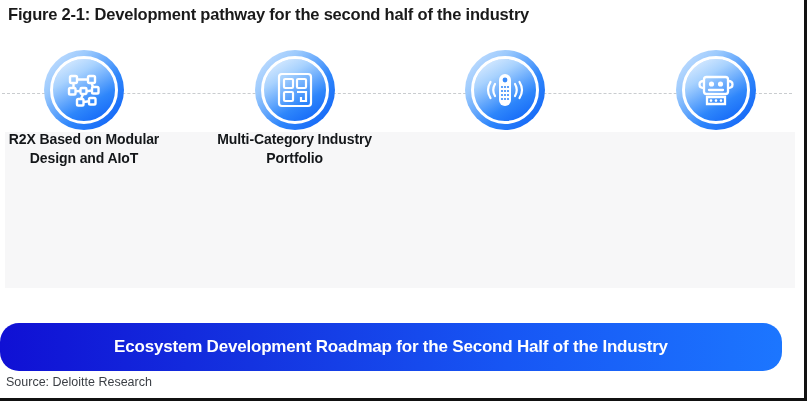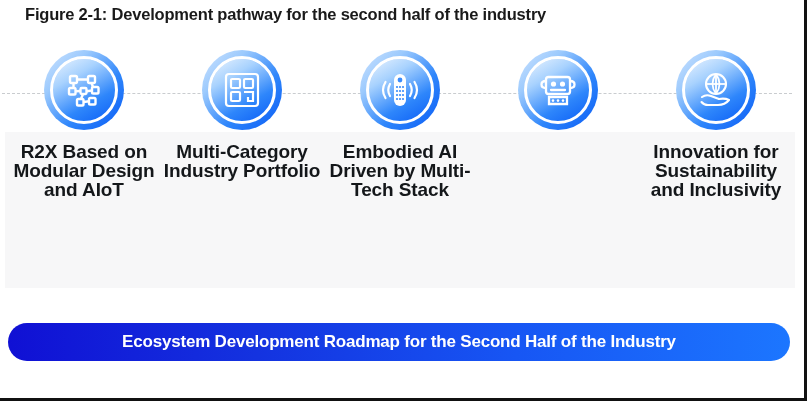--- a/index.html
+++ b/index.html
@@ -25,21 +25,20 @@
   .figure-title {
     position: absolute;
     left: 8px;
     top: 5px;
     width: 780px;
     font-size: 16.5px;
     font-weight: bold;
     color: #1a1a1a;
     letter-spacing: -0.2px;
     white-space: nowrap;
-    margin-left: 17px;
   }
 
   
   .content-panel {
     position: absolute;
     left: 5px;
     top: 46px;
     width: 790px;
     height: 242px;
     background: #f7f7f8;
@@ -117,37 +116,37 @@
     display: flex;
     align-items: center;
     justify-content: center;
   }
   .icon-inner svg {
     display: block;
   }
 
   
   .step-label {
-    margin-top: 12px;
+    margin-top: 0;
     width: 158px;
     text-align: center;
-    font-size: 19px;
+    font-size: 14px;
     line-height: 19px;
     font-weight: bold;
     color: #14171a;
     letter-spacing: -0.1px;
   }
 
   
   .roadmap-banner {
     position: absolute;
-    left: 8px;
+    left: 0;
     top: 323px;
     width: 782px;
-    height: 38px;
+    height: 48px;
     border-radius: 19px;
     background: linear-gradient(90deg, #1010d4 0%, #1433e0 32%, #1756f4 65%, #1c76ff 100%);
     display: flex;
     align-items: center;
     justify-content: center;
   }
   .roadmap-banner-text {
     color: #ffffff;
     font-size: 17px;
     font-weight: bold;
@@ -231,21 +230,20 @@
                 <circle cx="21" cy="29" r="1.1"></circle>
                 <circle cx="24" cy="29" r="1.1"></circle>
             </g>
             <path d="M11 14 Q7.5 20 11 26" stroke-linecap="round"></path>
             <path d="M6.5 12 Q1.5 20 6.5 28" stroke-linecap="round"></path>
             <path d="M31 14 Q34.5 20 31 26" stroke-linecap="round"></path>
             <path d="M35.5 12 Q40.5 20 35.5 28" stroke-linecap="round"></path>
           </svg>
         </div>
       </div>
-      <div class="step-label">Embodied AI Driven by Multi-Tech Stack</div>
     </div>
 
     <div class="step">
       <div class="icon-badge">
         <div class="icon-inner">
           <svg width="42" height="38" viewBox="0 0 42 38" fill="none" stroke="#ffffff" stroke-width="2.3">
             <rect x="9" y="6" width="24" height="17" rx="2.5"></rect>
             <circle cx="16.5" cy="13" r="2.6" fill="#ffffff" stroke="none"></circle>
             <circle cx="25.5" cy="13" r="2.6" fill="#ffffff" stroke="none"></circle>
             <path d="M14 19 L28 19" stroke-linecap="round"></path>
@@ -255,36 +253,22 @@
             <g fill="#ffffff" stroke="none">
               <circle cx="16" cy="29.6" r="1.3"></circle>
               <circle cx="21" cy="29.6" r="1.3"></circle>
               <circle cx="26" cy="29.6" r="1.3"></circle>
             </g>
           </svg>
         </div>
       </div>
     </div>
 
-    <div class="step">
-      <div class="icon-badge">
-        <div class="icon-inner">
-          <svg width="42" height="40" viewBox="0 0 42 40" fill="none" stroke="#ffffff" stroke-width="2.1">
-            <circle cx="21" cy="14" r="10"></circle>
-            <path d="M11 14 L31 14" stroke-width="1.8"></path>
-            <path d="M21 4 L21 24" stroke-width="1.8"></path>
-            <path d="M21 4 Q14 14 21 24 M21 4 Q28 14 21 24" stroke-width="1.7"></path>
-            <path d="M7 27 Q11 24 16 26 L24 29" stroke-linecap="round" stroke-linejoin="round"></path>
-            <path d="M24 29 Q30 28 34 30 Q30 35 23 35 L13 35 Q9 35 6.5 32" stroke-linecap="round" stroke-linejoin="round"></path>
-          </svg>
-        </div>
-      </div>
-      <div class="step-label">Innovation for Sustainability and Inclusivity</div>
-    </div>
 
   </div>
 
   <div class="roadmap-banner">
     <span class="roadmap-banner-text">Ecosystem Development Roadmap for the Second Half of the Industry</span>
   </div>
 
+  <div class="source-note">Source: Deloitte Research</div>
 
 </div>
 
 </body></html>

